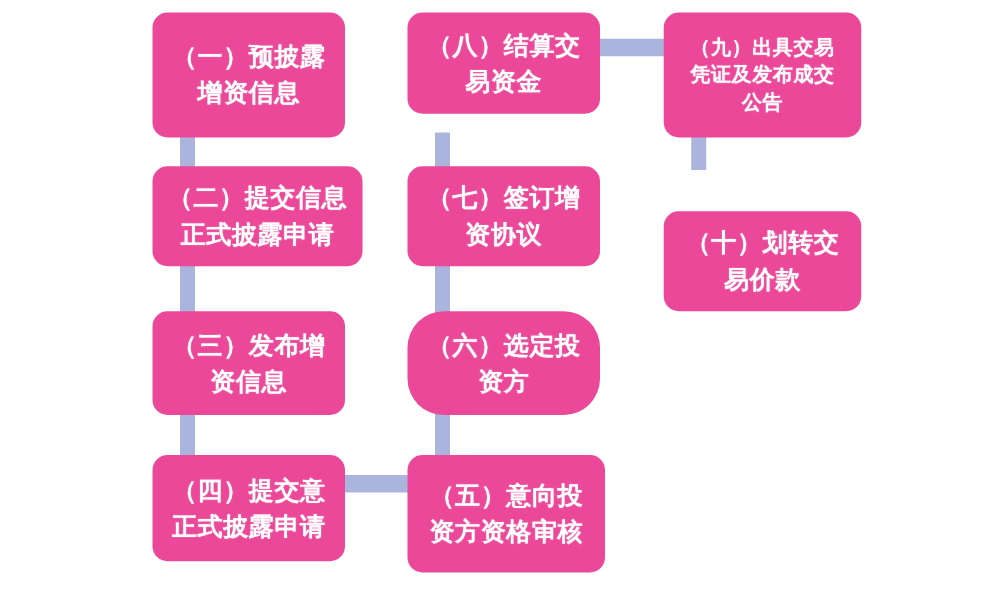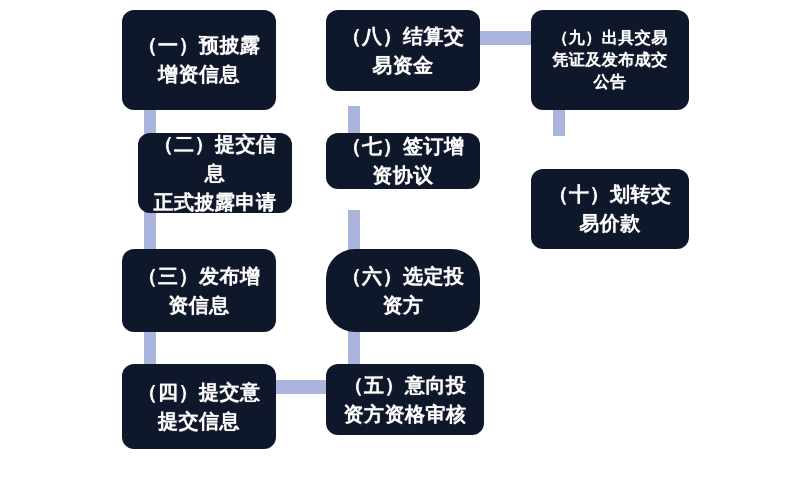--- a/index.html
+++ b/index.html
@@ -12,21 +12,21 @@
   }
   #canvas {
     position: relative;
     width: 800px;
     height: 477px;
     background: #ffffff;
     overflow: hidden;
   }
   .node {
     position: absolute;
-    background: #0f172a;
+    background: #ec4899;
     border-radius: 12px;
     color: #ffffff;
     display: flex;
     align-items: center;
     justify-content: center;
     text-align: center;
     box-sizing: border-box;
     padding: 4px 10px;
     z-index: 2;
   }
@@ -70,51 +70,51 @@
 
   <div class="connector" style="left:473px; top:31px; width:64px; height:14px;"></div>
 
   <div class="connector" style="left:553px; top:106px; width:12px; height:30px;"></div>
 
   <div class="node" style="left:122px; top:10px; width:154px; height:100px;">
     <span class="node-label">（一）预披露
 增资信息</span>
   </div>
 
-  <div class="node" style="left:138px; top:133px; width:154px; height:80px;">
+  <div class="node" style="left:122px; top:133px; width:168px; height:80px;">
     <span class="node-label">（二）提交信息
 正式披露申请</span>
   </div>
 
   <div class="node" style="left:122px; top:249px; width:154px; height:83px;justify-content:center;">
     <span class="node-label">（三）发布增
 资信息</span>
   </div>
 
   <div class="node" style="left:122px; top:364px; width:154px; height:85px;">
     <span class="node-label">（四）提交意
-提交信息</span>
+正式披露申请</span>
   </div>
 
   <div class="node" style="left:326px; top:10px; width:154px; height:81px;">
     <span class="node-label">（八）结算交
 易资金</span>
   </div>
 
-  <div class="node" style="left:326px; top:133px; width:154px; height:56px;">
+  <div class="node" style="left:326px; top:133px; width:154px; height:80px;">
     <span class="node-label">（七）签订增
 资协议</span>
   </div>
 
   <div class="node" style="left:326px; top:249px; width:154px; height:83px;border-radius:29px;">
     <span class="node-label">（六）选定投
 资方</span>
   </div>
 
-  <div class="node" style="left:326px; top:364px; width:158px; height:71px;">
+  <div class="node" style="left:326px; top:364px; width:158px; height:94px;">
     <span class="node-label">（五）意向投
 资方资格审核</span>
   </div>
 
   <div class="node" style="left:531px; top:10px; width:158px; height:100px;">
     <span class="node-label three-line">（九）出具交易
 凭证及发布成交
 公告</span>
   </div>
 

